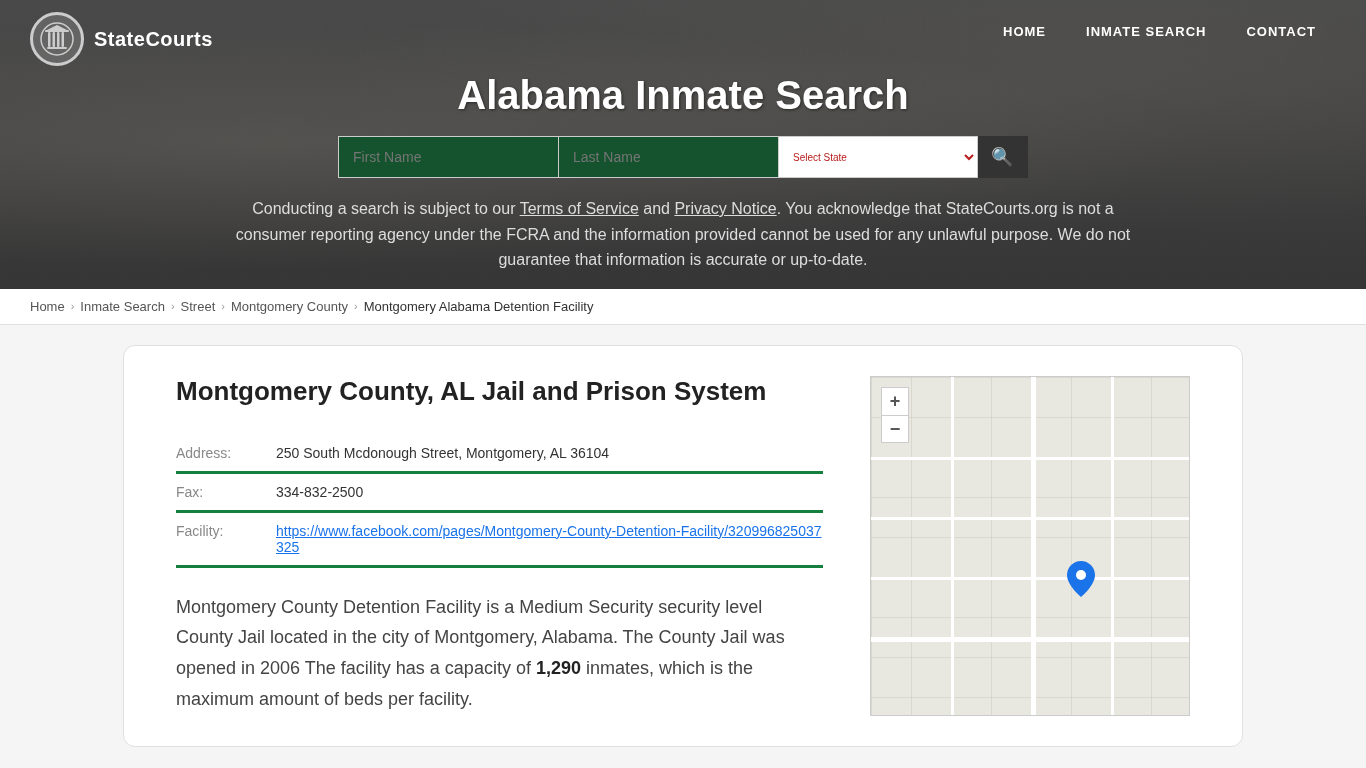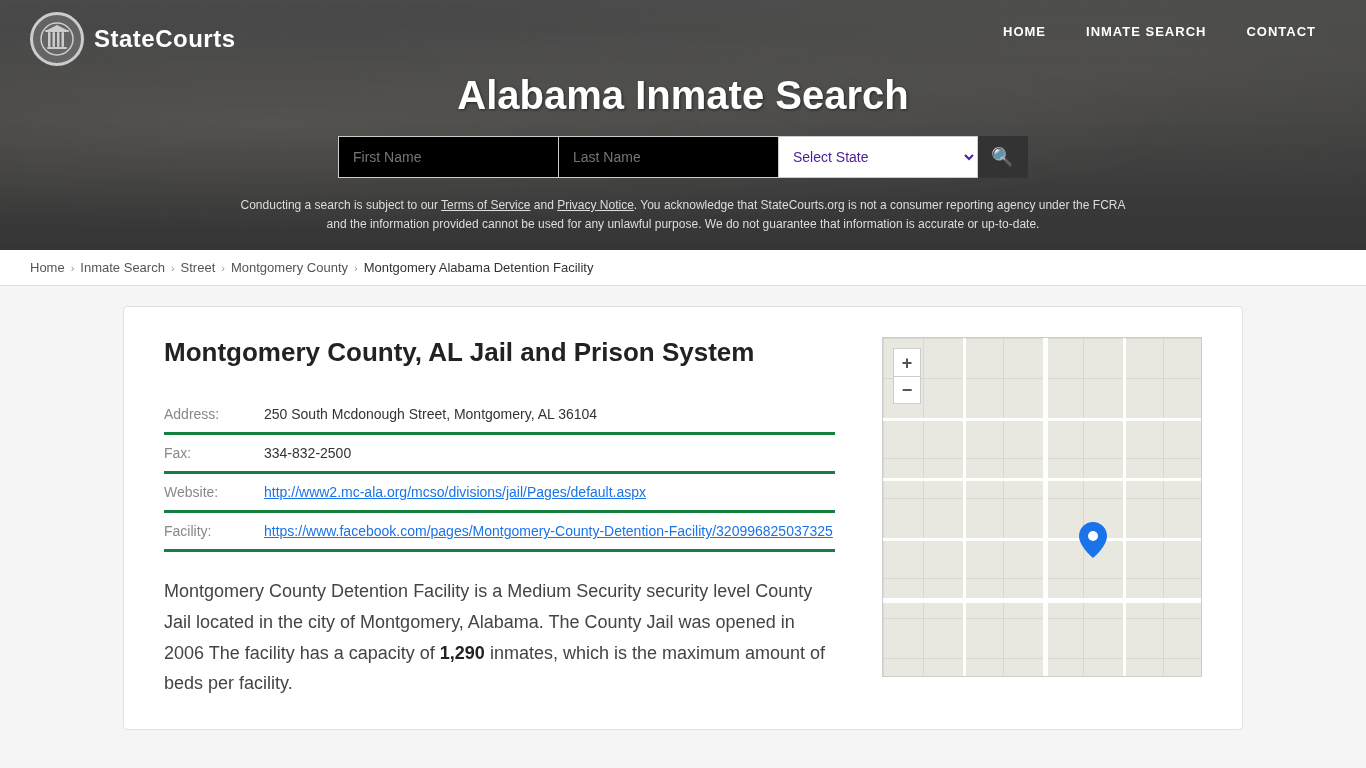--- a/index.html
+++ b/index.html
@@ -57,21 +57,21 @@
       align-items: center;
       justify-content: center;
       flex-shrink: 0;
     }
     .logo-circle svg {
       width: 36px;
       height: 36px;
     }
     .logo-text {
       color: #fff;
-      font-size: 24px;
+      font-size: 20px;
       font-weight: bold;
       letter-spacing: 0.5px;
     }
     .nav-link {
       color: #fff;
       text-decoration: none;
       font-size: 13px;
       font-weight: bold;
       letter-spacing: 1px;
       padding: 6px 20px;
@@ -98,32 +98,32 @@
       align-items: center;
       gap: 0;
       margin-bottom: 18px;
     }
     .search-input {
       height: 42px;
       border: 1px solid #ccc;
       padding: 0 14px;
       font-size: 14px;
       color: #999;
-      background: #000000;
+      background: #14532d;
       outline: none;
       width: 220px;
     }
     .search-input:first-child { border-right: none; }
     .search-input.last { border-right: none; }
     .search-select {
       height: 42px;
       border: 1px solid #ccc;
       padding: 0 10px;
-      font-size: 14px;
-      color: #4c1d95;
+      font-size: 10px;
+      color: #b91c1c;
       background: #fff;
       outline: none;
       width: 200px;
       appearance: auto;
       cursor: pointer;
     }
     .search-btn {
       height: 42px;
       width: 50px;
       background: #333;
@@ -131,21 +131,21 @@
       cursor: pointer;
       display: flex;
       align-items: center;
       justify-content: center;
       color: #fff;
       font-size: 18px;
     }
 
     .disclaimer {
       color: #ddd;
-      font-size: 12px;
+      font-size: 16px;
       max-width: 900px;
       margin: 0 auto;
       line-height: 1.6;
       padding-bottom: 16px;
     }
     .disclaimer a {
       color: #ddd;
       text-decoration: underline;
     }
 
@@ -176,22 +176,22 @@
 
     
     .main-container {
       max-width: 1180px;
       margin: 0 auto;
       padding: 20px 30px 40px;
     }
     .content-card {
       background: #fff;
       border: 1px solid #e0e0e0;
-      border-radius: 4px;
-      padding: 30px 40px;
+      border-radius: 12px;
+      padding: 30px 52px;
       display: flex;
       gap: 47px;
     }
     .info-section {
       flex: 1;
     }
     .facility-title {
       font-size: 26px;
       font-weight: bold;
       color: #222;
@@ -387,26 +387,20 @@
         <tbody>
             <tr>
           <td>Address:</td>
           <td>250 South Mcdonough Street, Montgomery, AL 36104</td>
         </tr>
         <tr>
           <td>Fax:</td>
           <td>334-832-2500</td>
         </tr>
         <tr>
-          <td>Website:</td>
-          <td>
-            <a href="#">http://www2.mc-ala.org/mcso/divisions/jail/Pages/default.aspx</a>
-          </td>
-        </tr>
-        <tr>
           <td>Facility:</td>
           <td>
             <a href="#">https://www.facebook.com/pages/Montgomery-County-Detention-Facility/320996825037325</a>
           </td>
         </tr>
       </tbody>
         </table>
 
       <p class="description">
         <span>Montgomery County Detention Facility is a Medium Security security level County Jail located in the city of Montgomery, Alabama. The County Jail was opened in 2006 The facility has a capacity of </span><strong>1,290</strong><span> inmates, which is the maximum amount of beds per facility.</span>

